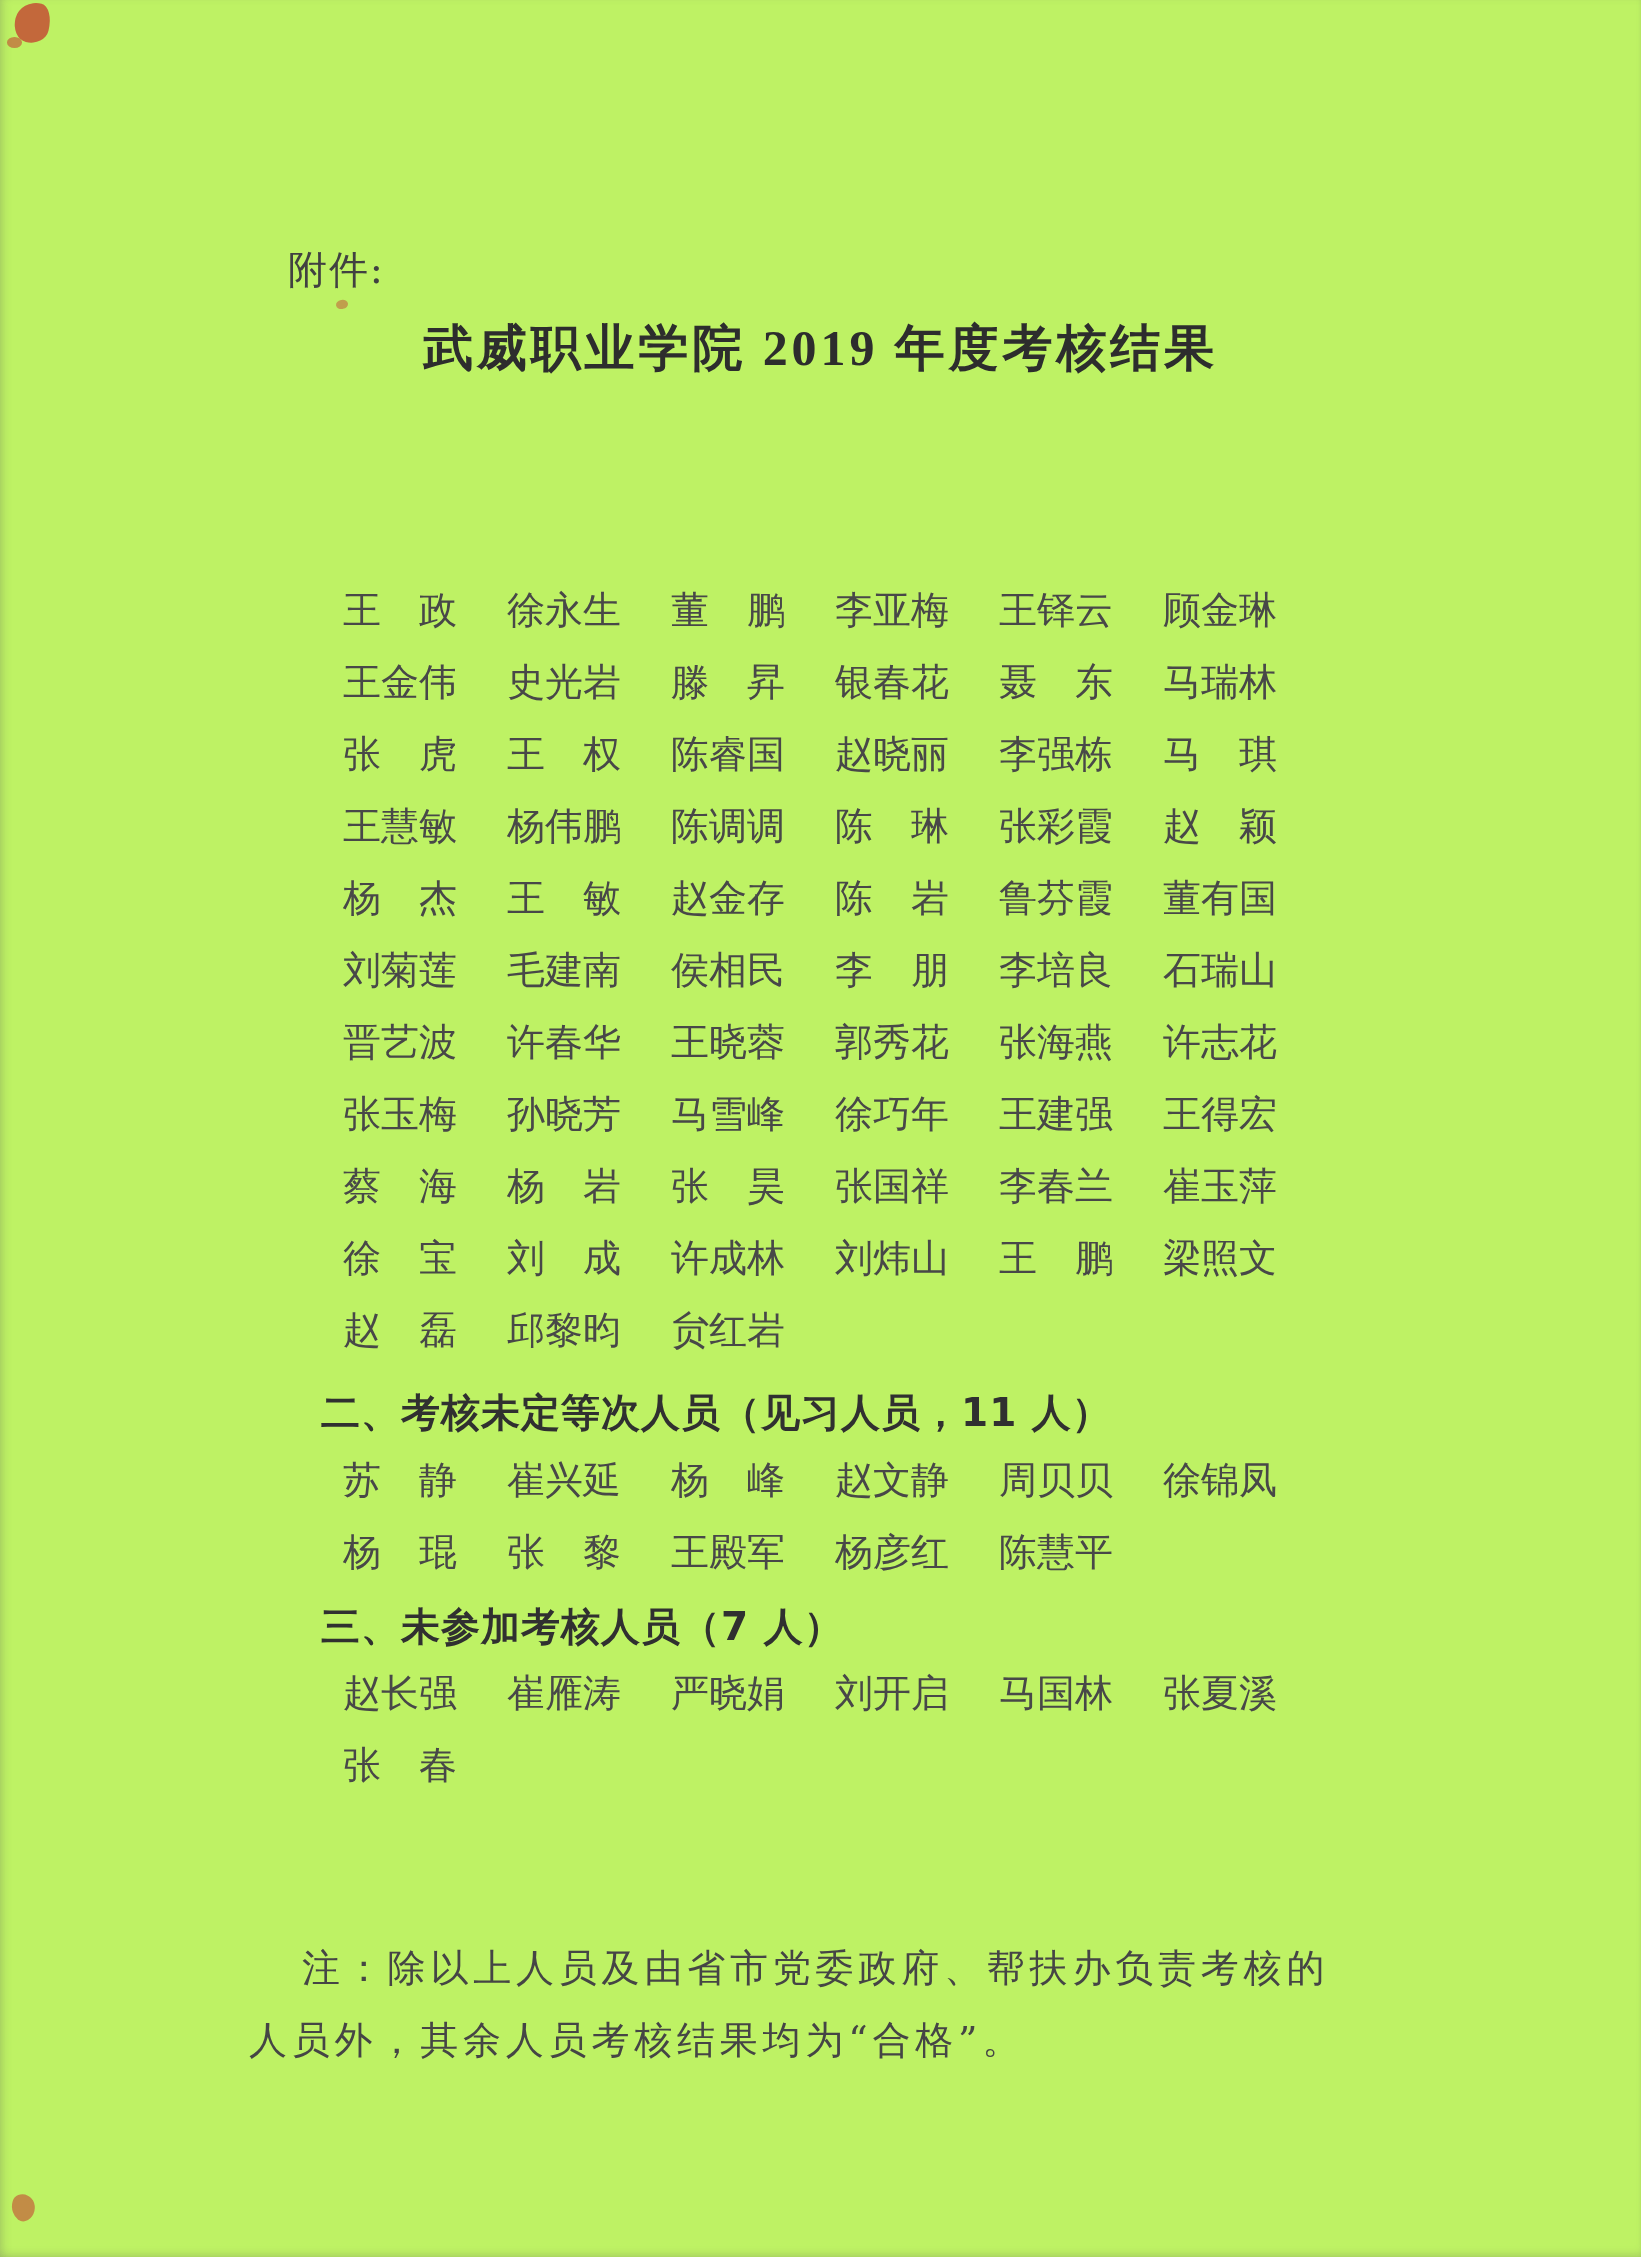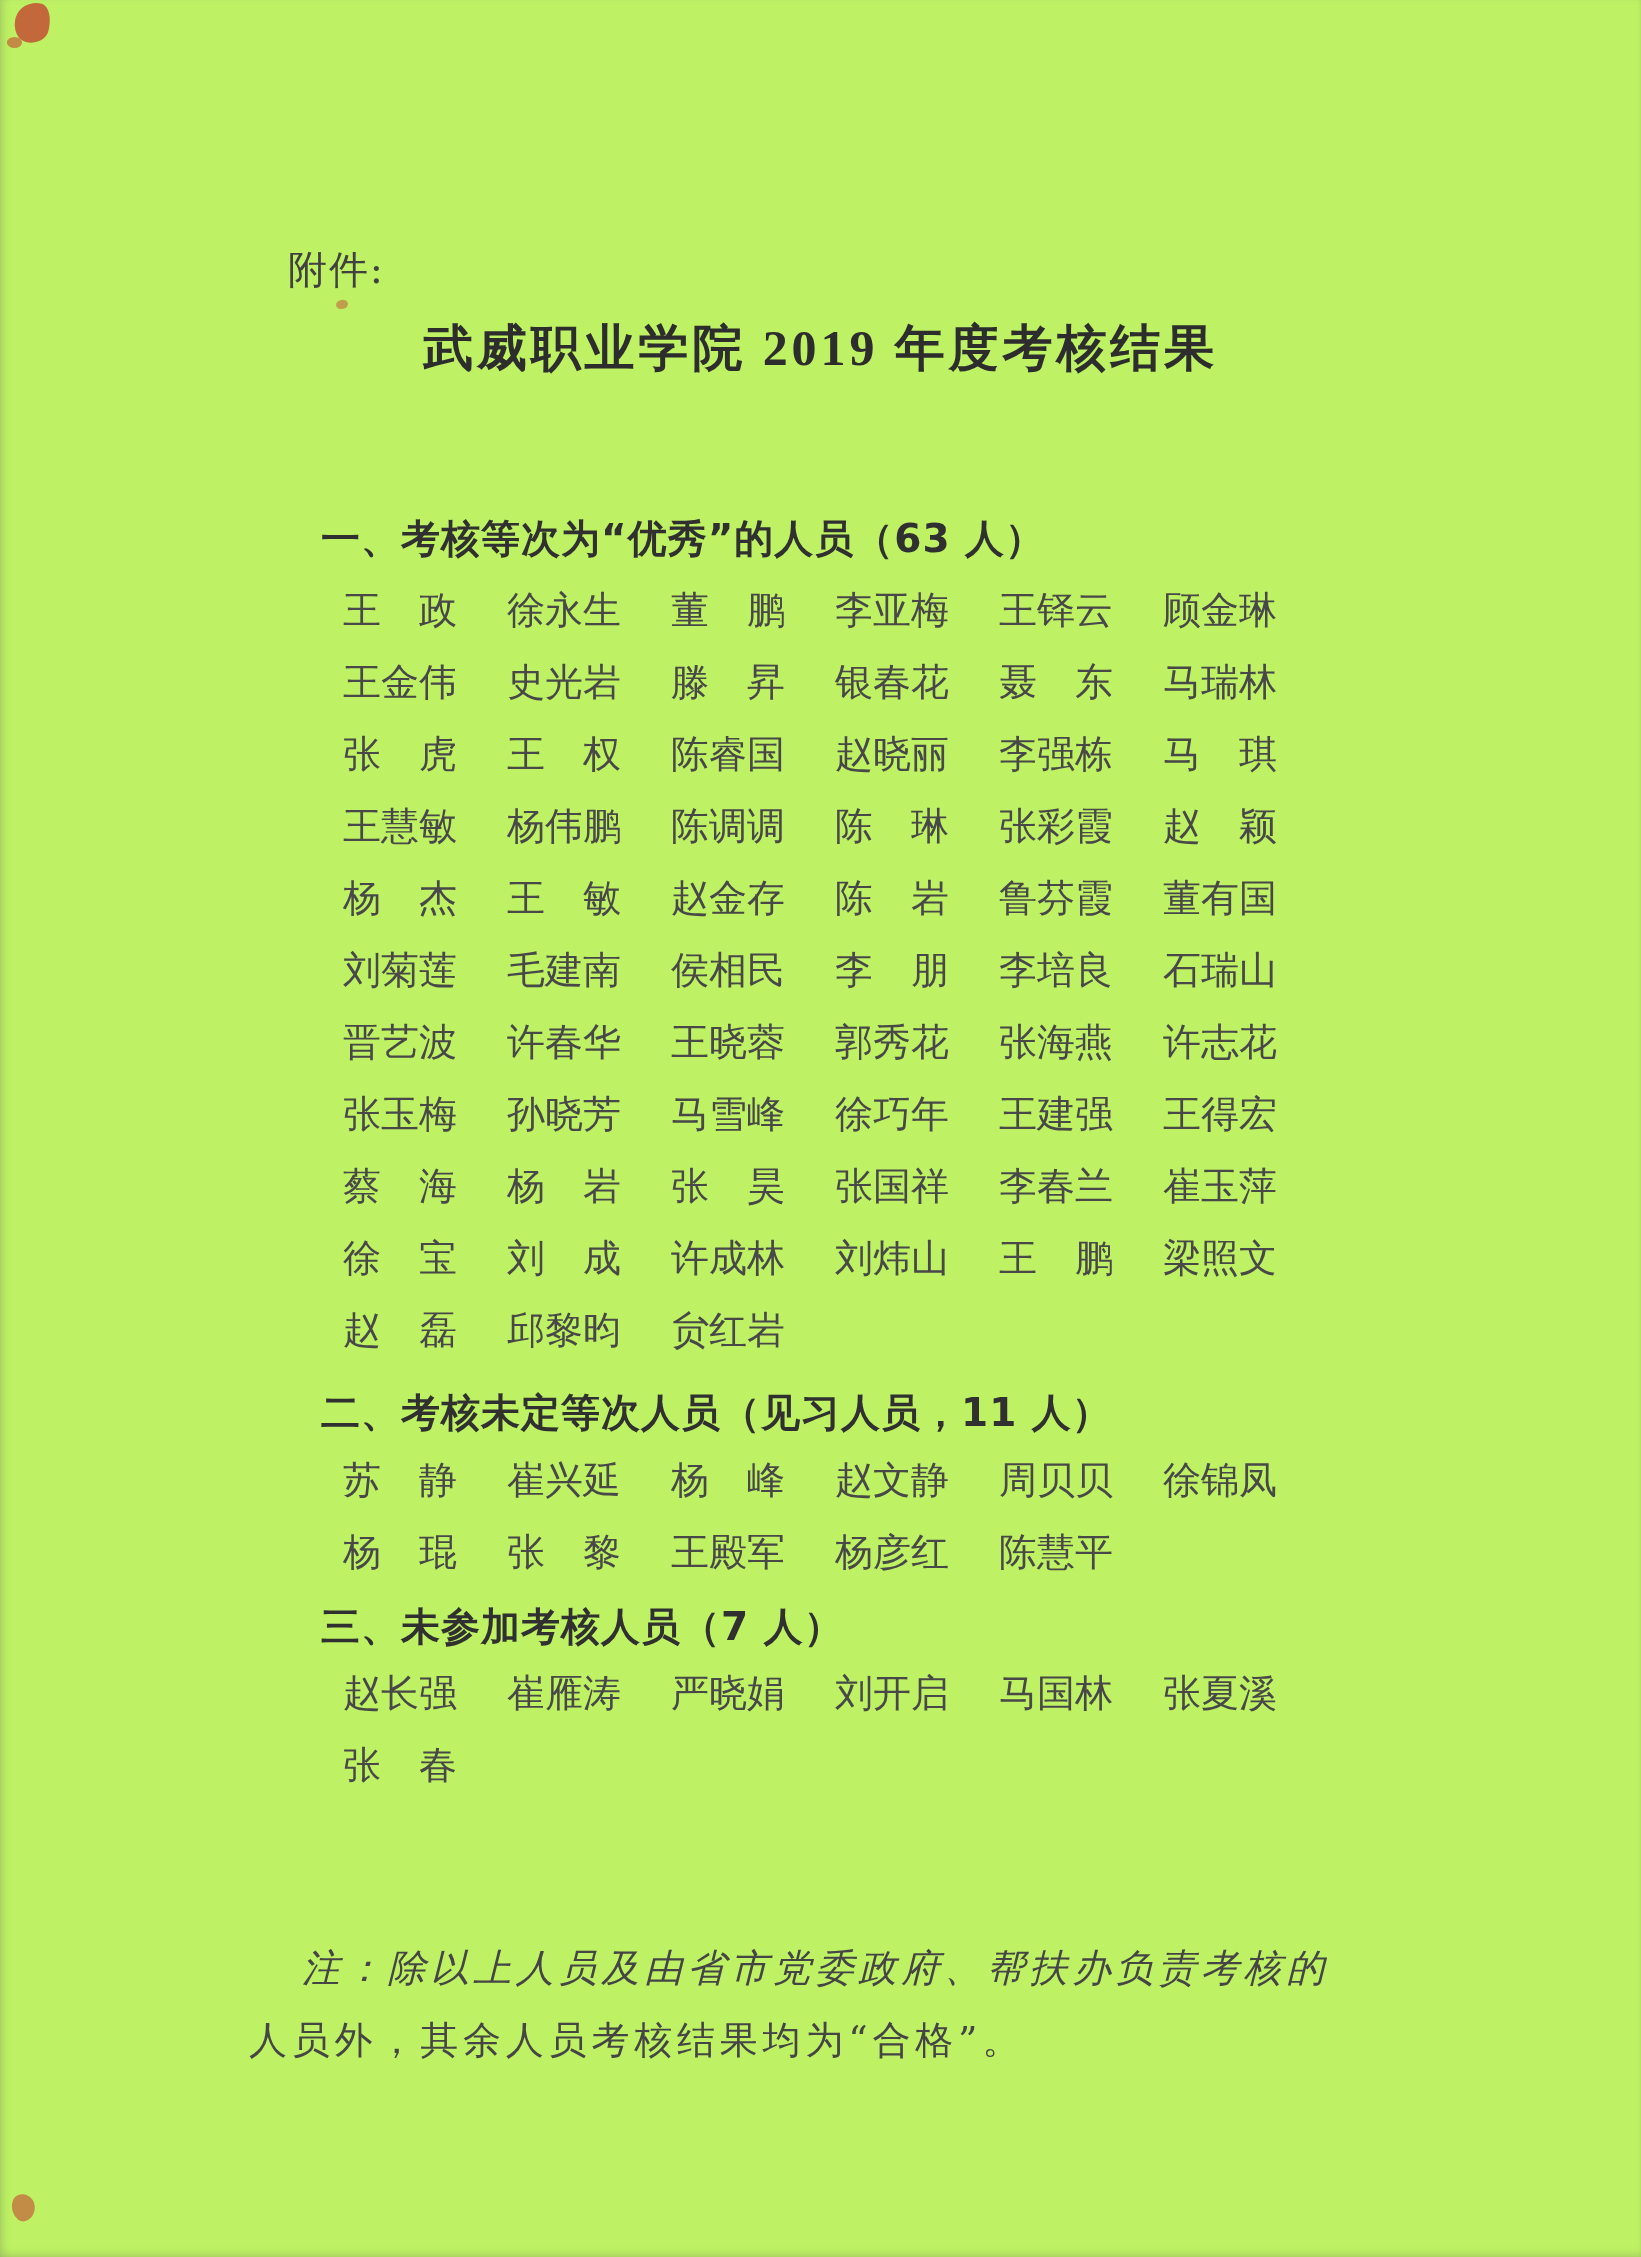--- a/index.html
+++ b/index.html
@@ -90,37 +90,36 @@
   .note {
     position: absolute;
     left: 249px;
     top: 1932px;
     width: 1197px;
     font-size: 38px;
     letter-spacing: 4.8px;
     line-height: 72px;
     color: #454545;
   }
-  .note .note-line:first-child { text-indent: 53px; font-style: italic; }
+  .note .note-line:first-child { text-indent: 53px; }
 </style>
 </head>
 <body>
 
 <div class="page">
 
   <div class="red-mark rm1"></div>
   <div class="red-mark rm2"></div>
   <div class="red-mark rm3"></div>
   <div class="red-mark rm4"></div>
 
   <div class="attachment">附件:</div>
 
   <div class="doc-title">武威职业学院 2019 年度考核结果</div>
 
-  <div class="sec-heading h1">一、考核等次为“优秀”的人员（63 人）</div>
   <div class="names-grid g1">
       <div class="name-row">
         <span class="name">王　政</span>
         <span class="name">徐永生</span>
         <span class="name">董　鹏</span>
         <span class="name">李亚梅</span>
         <span class="name">王铎云</span>
         <span class="name">顾金琳</span>
       </div>
       <div class="name-row">

